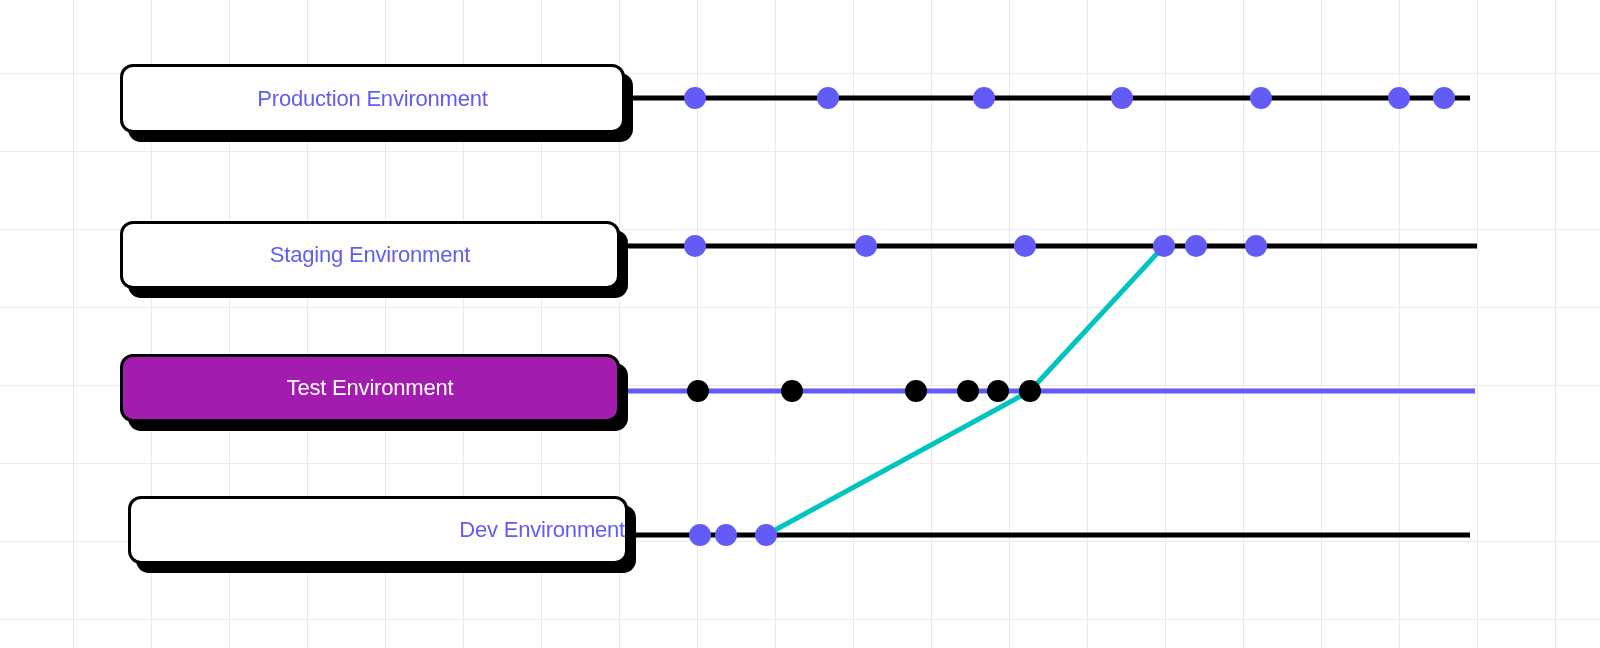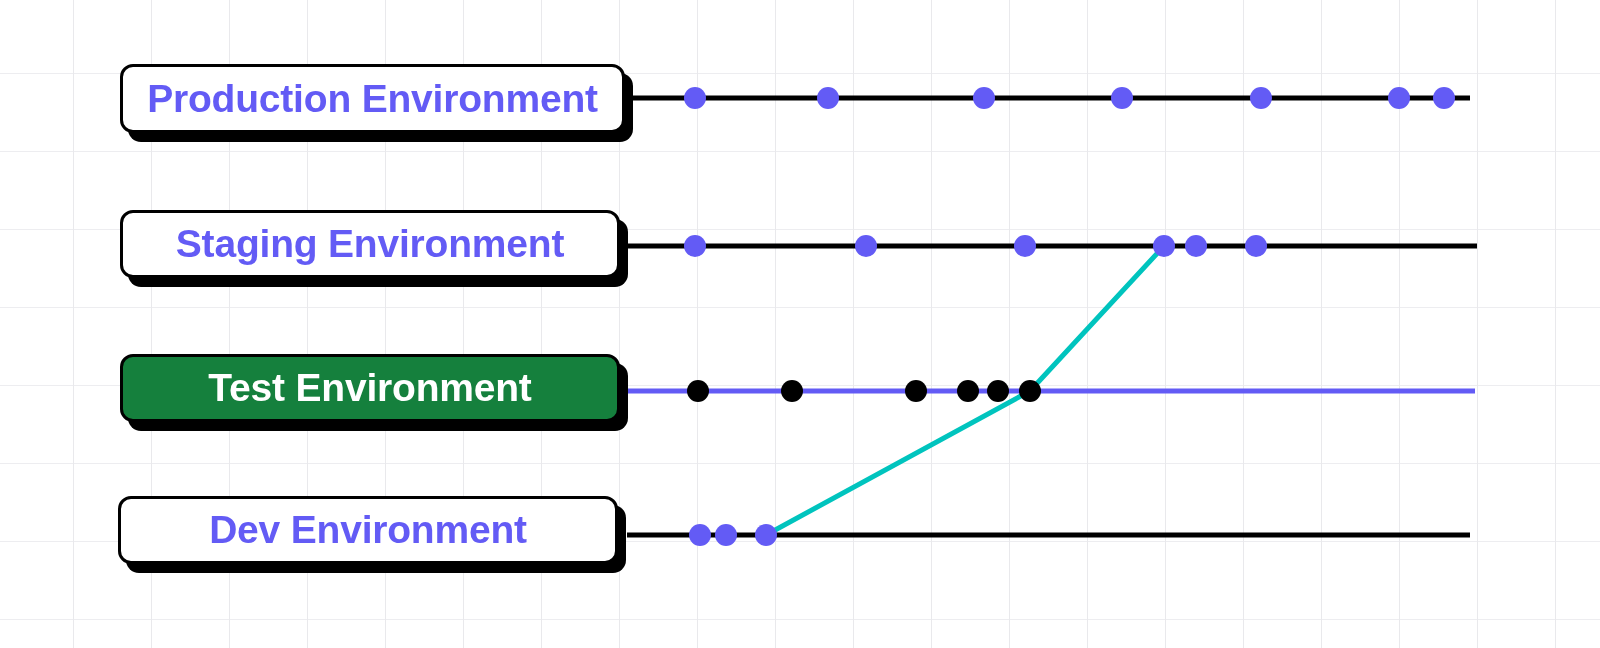--- a/index.html
+++ b/index.html
@@ -41,28 +41,28 @@
     display: flex;
     align-items: center;
     justify-content: center;
     border: 3.5px solid #000000;
     border-radius: 13px;
     background: #ffffff;
     box-shadow: 8px 9px 0 0 #000000;
     user-select: none;
   }
   .node-label {
-    font-size: 39px;
-    font-weight: 700;
+    font-size: 22px;
+    font-weight: 400;
     letter-spacing: -0.2px;
     color: #635bf5;
     white-space: nowrap;
   }
   .node.active {
-    background: #15803d;
+    background: #a21caf;
   }
   .node.active .node-label {
     color: #ffffff;
   }
   
   .action-pill {
     position: absolute;
     box-sizing: border-box;
     display: flex;
     align-items: center;
@@ -116,26 +116,26 @@
       <circle cx="1030" cy="391" r="11" fill="#000000" style="cursor: pointer;"></circle>
       <circle cx="700" cy="535" r="11" fill="#635bf5" style="cursor: pointer;"></circle>
       <circle cx="726" cy="535" r="11" fill="#635bf5" style="cursor: pointer;"></circle>
       <circle cx="766" cy="535" r="11" fill="#635bf5" style="cursor: pointer;"></circle>
     </svg>
 
   <div class="node" id="node-production" style="left: 120px; top: 64px; width: 505px; height: 69px;">
     <span class="node-label">Production Environment</span>
   </div>
 
-  <div class="node" id="node-staging" style="left: 120px; top: 210px; width: 500px; height: 68px;">
+  <div class="node" id="node-staging" style="left: 120px; top: 221px; width: 500px; height: 68px;">
     <span class="node-label">Staging Environment</span>
   </div>
 
   <div class="node active" id="node-test" style="left: 120px; top: 354px; width: 500px; height: 68px;">
     <span class="node-label">Test Environment</span>
   </div>
 
-  <div class="node" id="node-dev" style="left: 118px; top: 496px; width: 500px; height: 68px;">
+  <div class="node" id="node-dev" style="left: 128px; top: 496px; width: 500px; height: 68px; justify-content: flex-end;">
     <span class="node-label">Dev Environment</span>
   </div>
 
 
 </div>
 
 </body></html>

